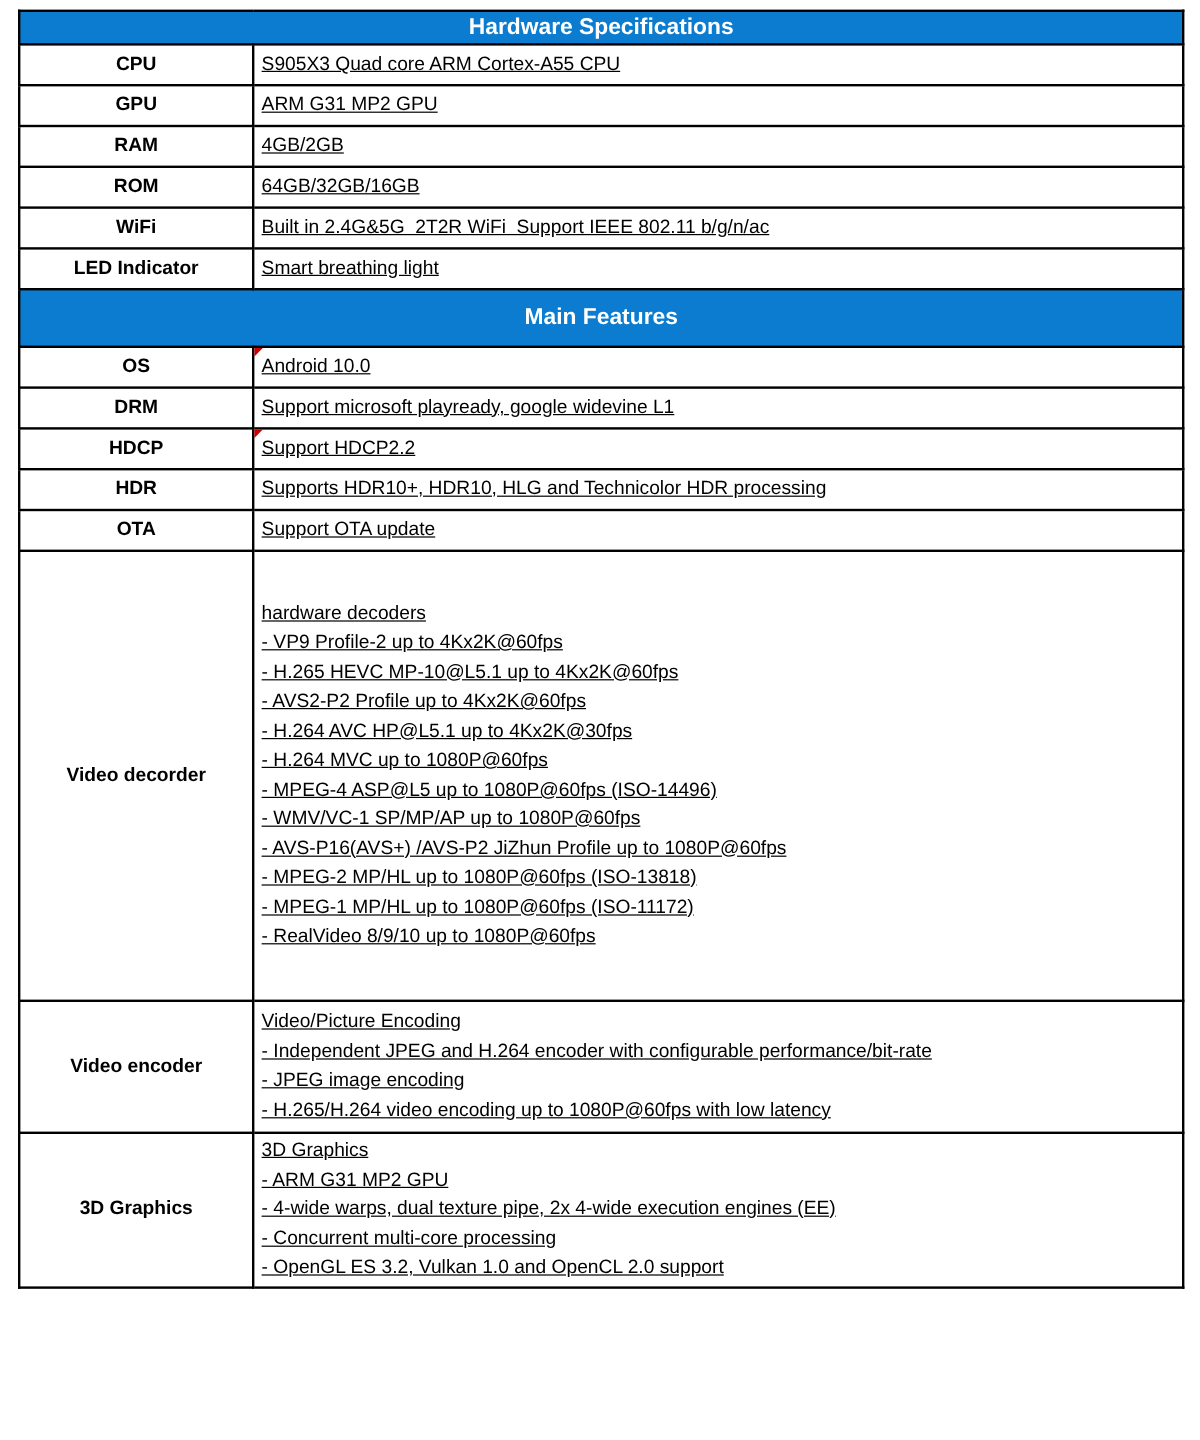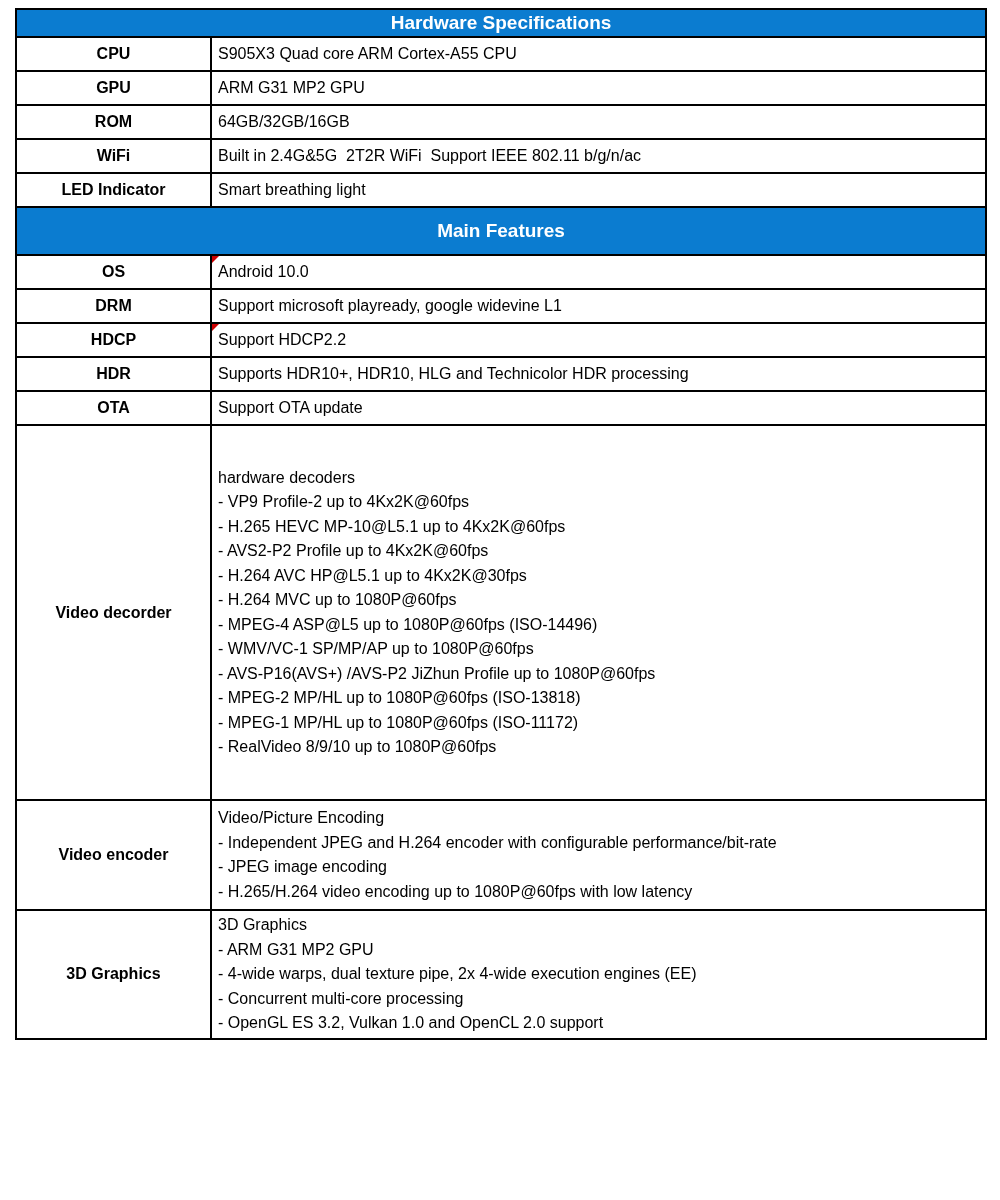--- a/index.html
+++ b/index.html
@@ -54,20 +54,21 @@
   }
   .lbl-text {
     display: inline-block;
     line-height: 20px;
   }
   .val-text {
     display: inline-block;
     white-space: pre-wrap;
     line-height: 24.5px;
     text-align: left;
+    text-decoration: underline;
   }
   .marker {
     position: absolute;
     top: 0;
     left: 0;
     width: 0;
     height: 0;
     border-style: solid;
     border-width: 7px 7px 0 0;
   }
@@ -92,20 +93,24 @@
       <tr class="row-s">
         <td class="label"><span class="lbl-text">CPU</span></td>
         <td class="value"><span class="val-text">S905X3 Quad core ARM Cortex-A55 CPU</span></td>
       </tr>
 
       <tr class="row-s">
         <td class="label"><span class="lbl-text">GPU</span></td>
         <td class="value"><span class="val-text">ARM G31 MP2 GPU</span></td>
       </tr>
 
+      <tr class="row-s">
+        <td class="label"><span class="lbl-text">RAM</span></td>
+        <td class="value"><span class="val-text">4GB/2GB</span></td>
+      </tr>
 
       <tr class="row-s">
         <td class="label"><span class="lbl-text">ROM</span></td>
         <td class="value"><span class="val-text">64GB/32GB/16GB</span></td>
       </tr>
 
       <tr class="row-s">
         <td class="label"><span class="lbl-text">WiFi</span></td>
         <td class="value"><span class="val-text">Built in 2.4G&amp;5G  2T2R WiFi  Support IEEE 802.11 b/g/n/ac</span></td>
       </tr>

